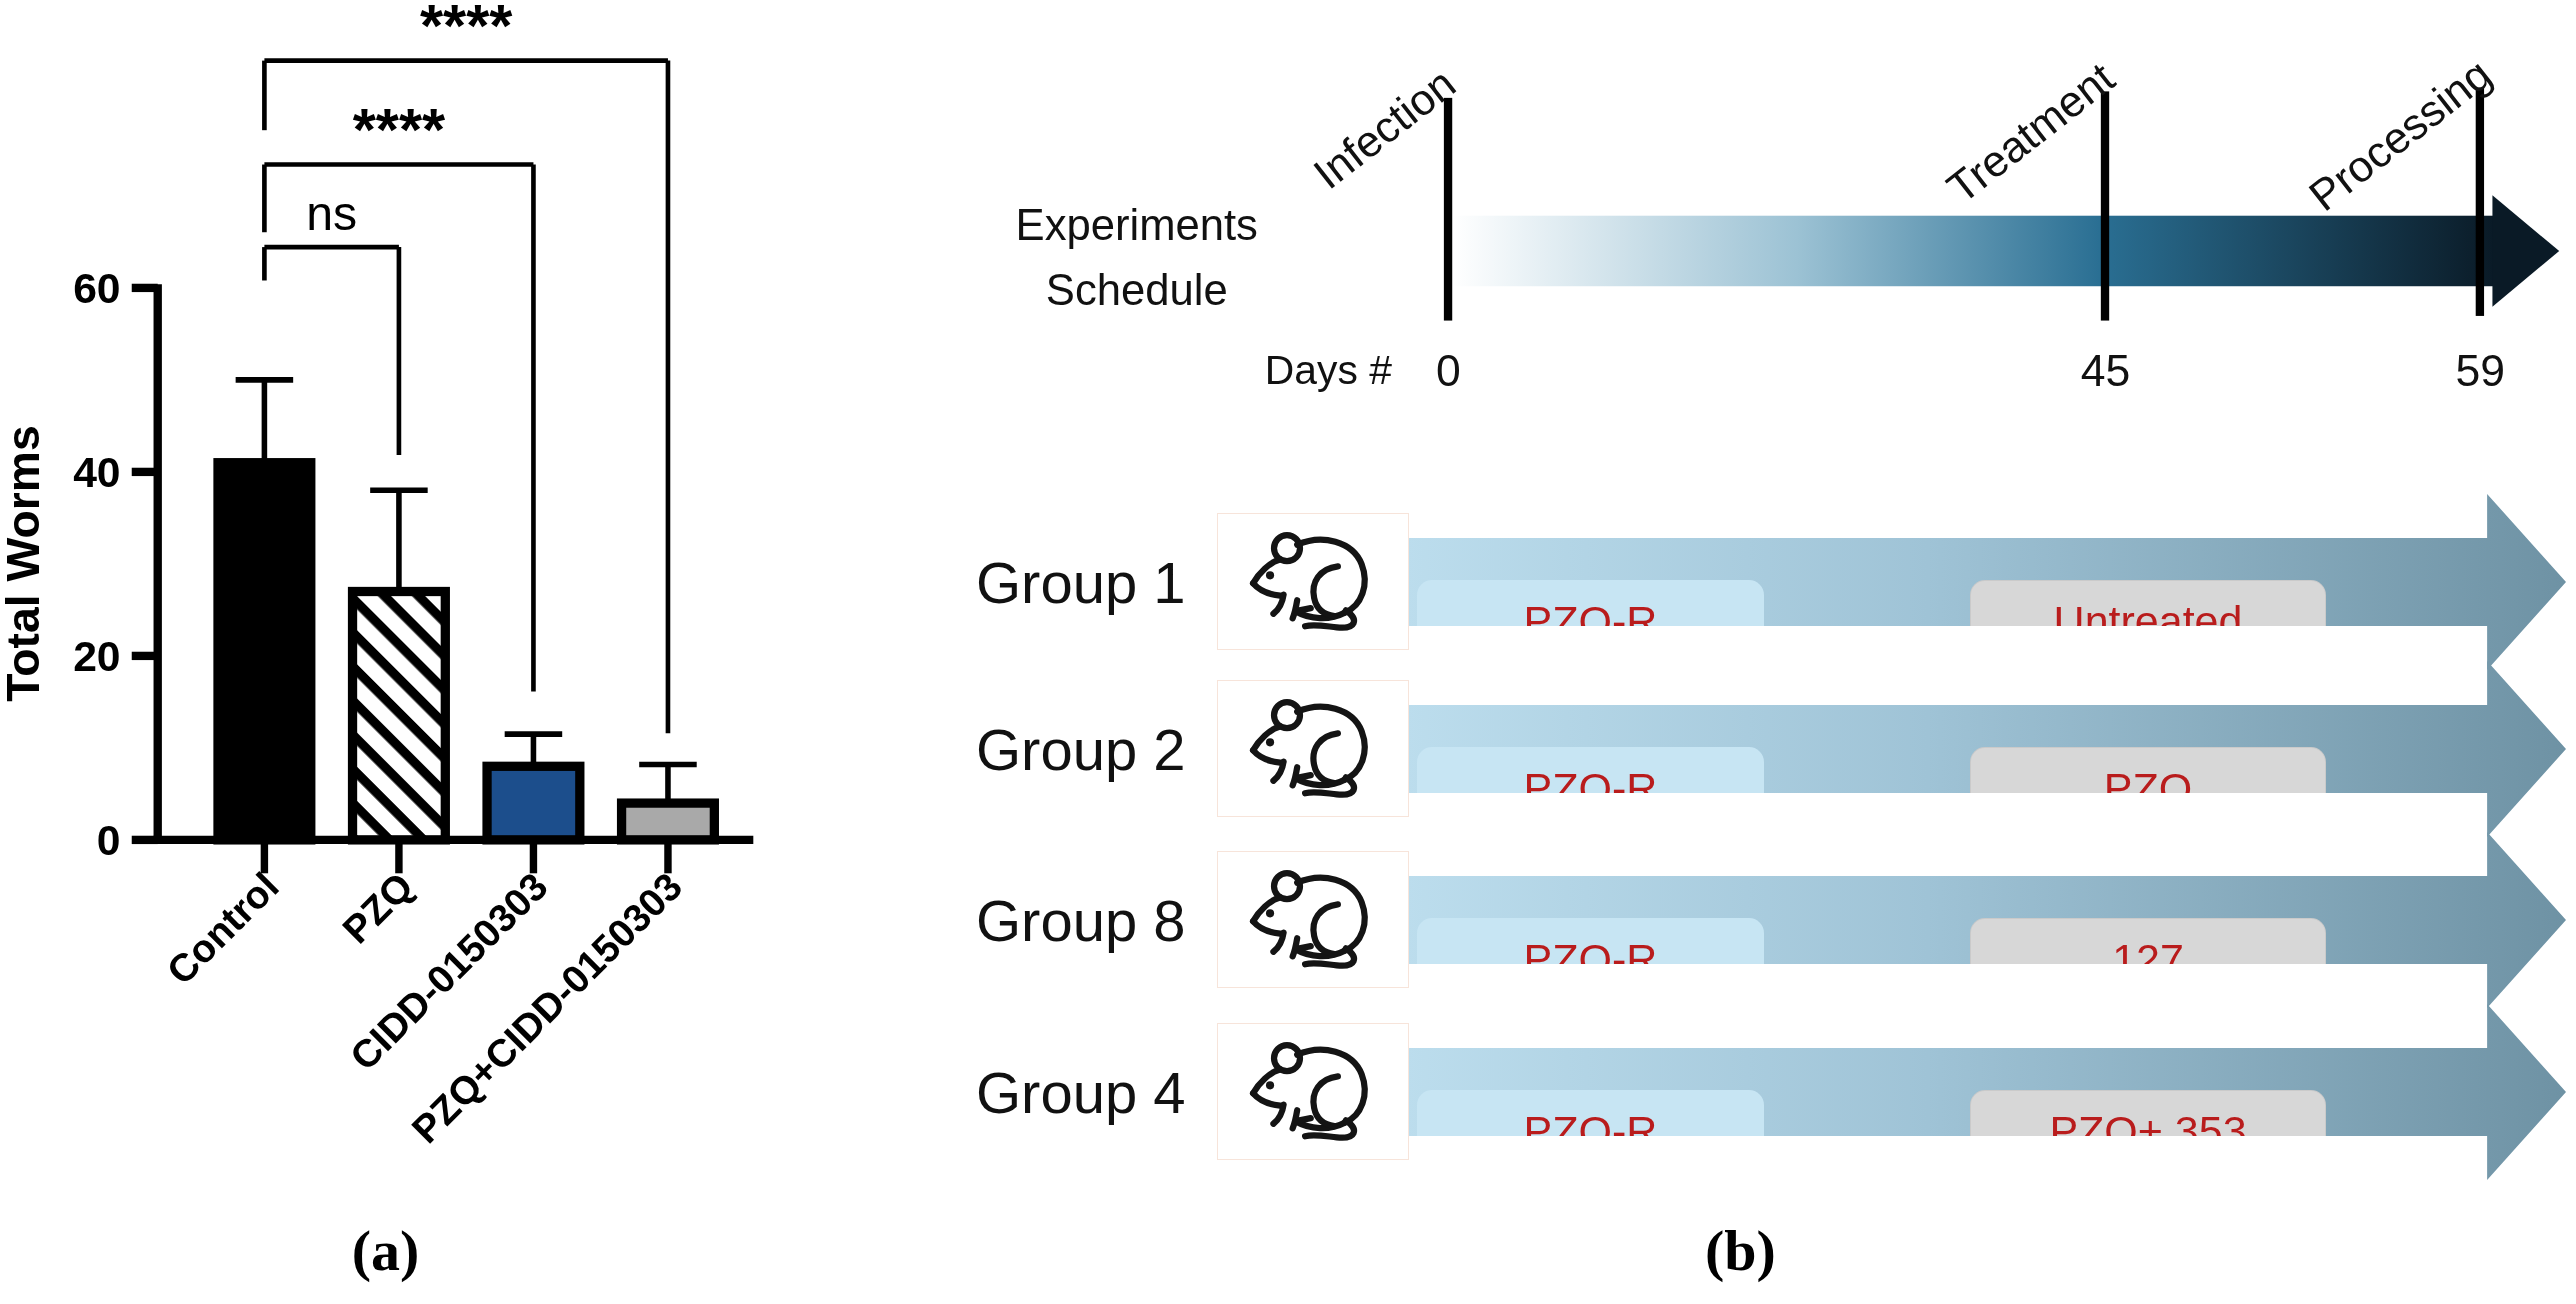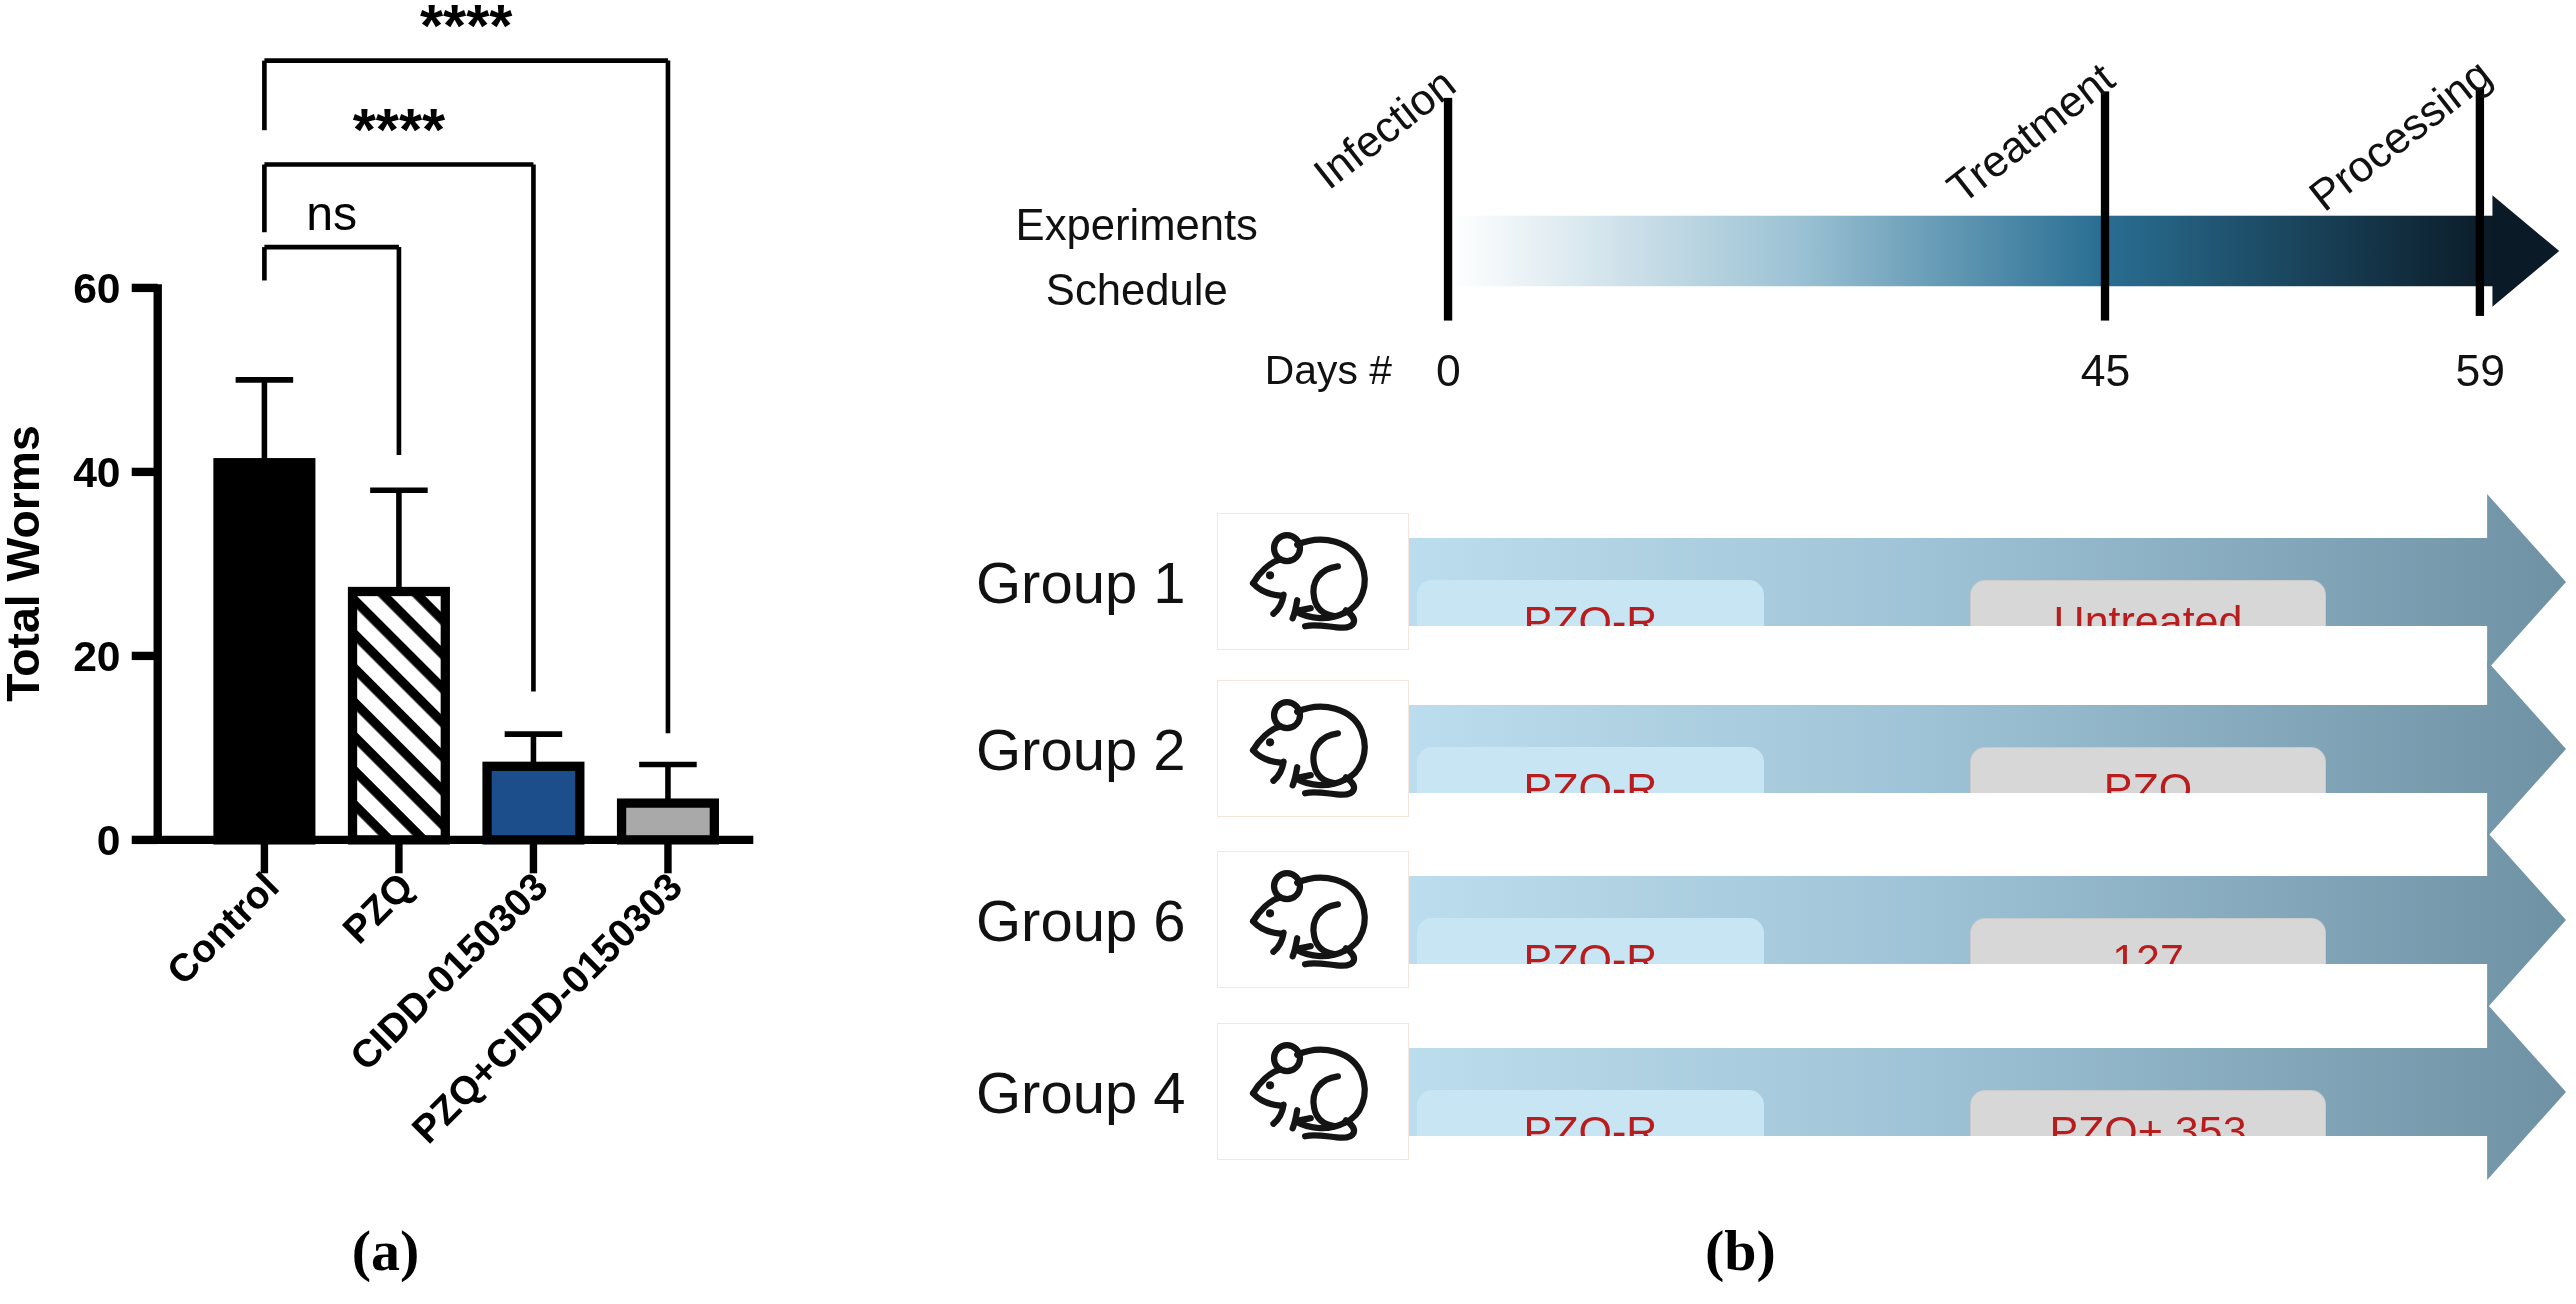--- a/index.html
+++ b/index.html
@@ -188,21 +188,21 @@
         <path d="M48,72 L58,70"></path>
         <path d="M89,72 C101,80 98,89 81,87 C71,86 61,84 53,86"></path>
       </svg>
     </div>
     <div class="band" style="background: linear-gradient(90deg, rgb(188, 221, 237) 0%, rgb(159, 195, 214) 45%, rgb(110, 146, 164) 100%);">
       <div class="chip phase" style="background: rgb(199, 229, 243);">PZQ-R</div>
       <div class="chip treat" style="background: rgb(215, 215, 215);">PZQ</div>
     </div>
   </div>
       <div class="group-row" style="top: 832px;">
-    <div class="group-name">Group 6</div>
+    <div class="group-name">Group 8</div>
     <div class="mouse-box">
       <svg viewBox="0 0 120 92" fill="none" stroke="#141414" stroke-width="5.5" stroke-linecap="round">
         <circle cx="37" cy="17" r="11.5"></circle>
         <path d="M31,27 C22,29 12,39 7,48"></path>
         <path d="M7,48 C13,55 21,58 31,59"></path>
         <circle cx="22" cy="41" r="3.6" fill="#141414" stroke="none"></circle>
         <path d="M46,14 C68,4 95,11 103,31 C110,49 103,68 88,74"></path>
         <path d="M88,74 C75,81 57,80 45,73"></path>
         <path d="M82,33 C66,35 58,47 61,61 C63,71 70,76 79,77"></path>
         <path d="M34,58 C33,65 30,71 25,75"></path>

